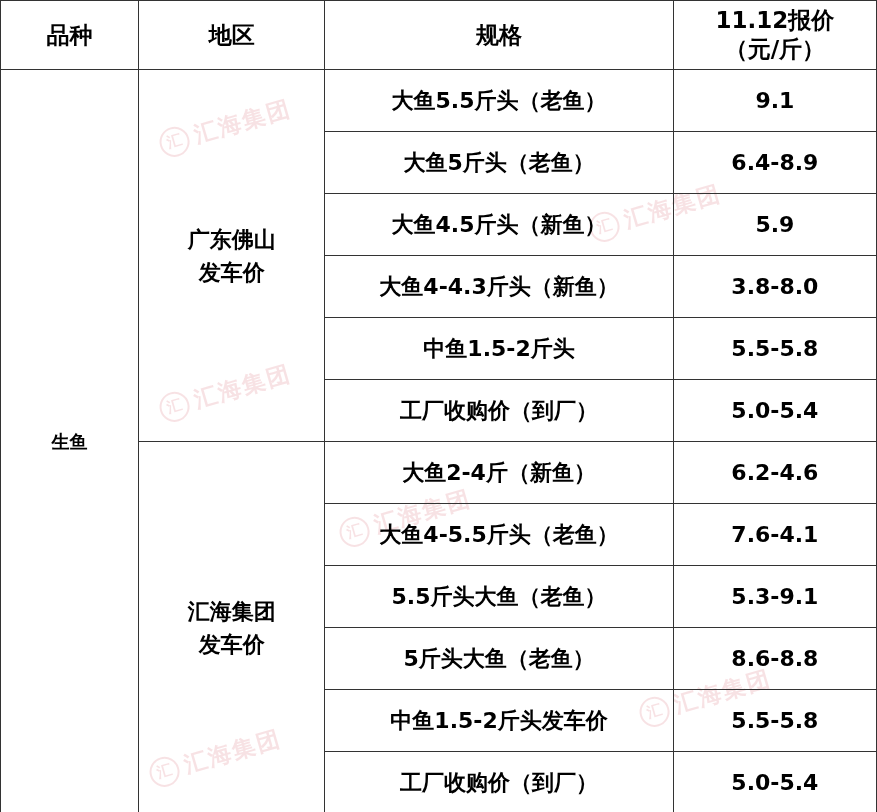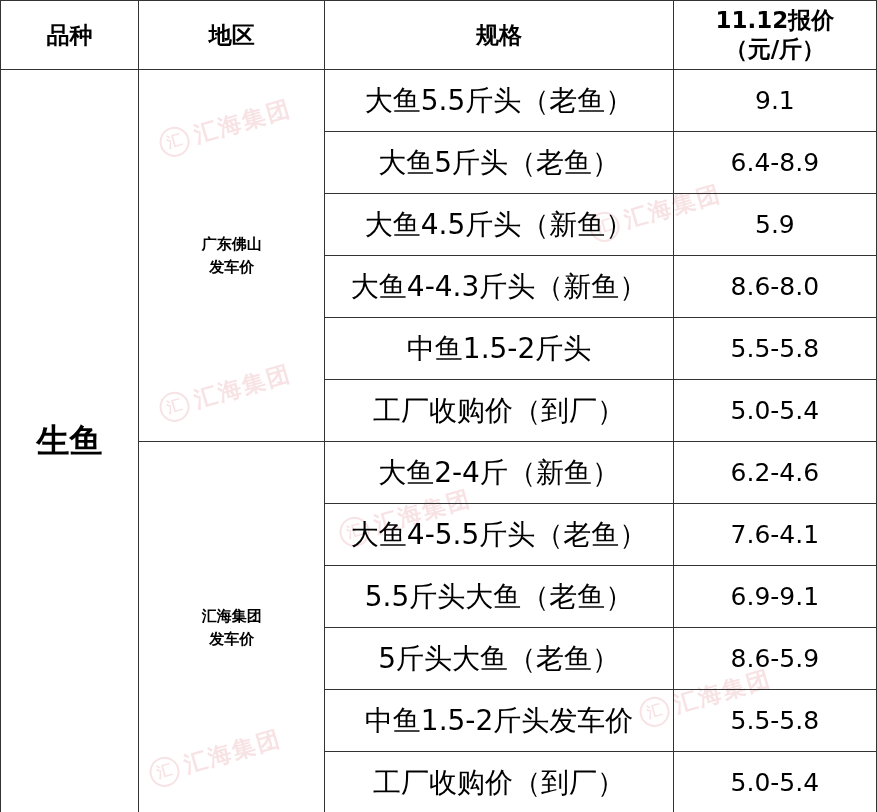--- a/index.html
+++ b/index.html
@@ -36,35 +36,35 @@
     font-size: 23px;
     line-height: 1.25;
     height: 68px;
   }
   .col-variety { width: 138px; }
   .col-region  { width: 186px; }
   .col-spec    { width: 348px; }
   .col-price   { width: 203px; }
 
   td.variety-cell {
-    font-size: 33px;
+    font-size: 18px;
     font-weight: bold;
   }
   td.region-cell {
-    font-size: 15px;
+    font-size: 22px;
     line-height: 1.5;
     font-weight: bold;
   }
   td.spec-cell {
-    font-size: 28px;
-    font-weight: normal;
+    font-size: 22px;
+    font-weight: bold;
   }
   td.price-cell {
-    font-size: 25px;
-    font-weight: normal;
+    font-size: 22px;
+    font-weight: bold;
   }
   tbody tr { height: 62px; }
 
   
   .wm-layer {
     position: absolute;
     left: 0; top: 0;
     width: 877px;
     height: 812px;
     z-index: 1;
@@ -161,21 +161,21 @@
     <tr>
       <td class="spec-cell">大鱼5斤头（老鱼）</td>
       <td class="price-cell">6.4-8.9</td>
     </tr>
     <tr>
       <td class="spec-cell">大鱼4.5斤头（新鱼）</td>
       <td class="price-cell">5.9</td>
     </tr>
     <tr>
       <td class="spec-cell">大鱼4-4.3斤头（新鱼）</td>
-      <td class="price-cell">8.6-8.0</td>
+      <td class="price-cell">3.8-8.0</td>
     </tr>
     <tr>
       <td class="spec-cell">中鱼1.5-2斤头</td>
       <td class="price-cell">5.5-5.8</td>
     </tr>
     <tr>
       <td class="spec-cell">工厂收购价（到厂）</td>
       <td class="price-cell">5.0-5.4</td>
     </tr>
 
@@ -186,25 +186,25 @@
       </td>
       <td class="spec-cell">大鱼2-4斤（新鱼）</td>
       <td class="price-cell">6.2-4.6</td>
     </tr>
     <tr>
       <td class="spec-cell">大鱼4-5.5斤头（老鱼）</td>
       <td class="price-cell">7.6-4.1</td>
     </tr>
     <tr>
       <td class="spec-cell">5.5斤头大鱼（老鱼）</td>
-      <td class="price-cell">6.9-9.1</td>
+      <td class="price-cell">5.3-9.1</td>
     </tr>
     <tr>
       <td class="spec-cell">5斤头大鱼（老鱼）</td>
-      <td class="price-cell">8.6-5.9</td>
+      <td class="price-cell">8.6-8.8</td>
     </tr>
     <tr>
       <td class="spec-cell">中鱼1.5-2斤头发车价</td>
       <td class="price-cell">5.5-5.8</td>
     </tr>
     <tr>
       <td class="spec-cell">工厂收购价（到厂）</td>
       <td class="price-cell">5.0-5.4</td>
     </tr>
   </tbody>

